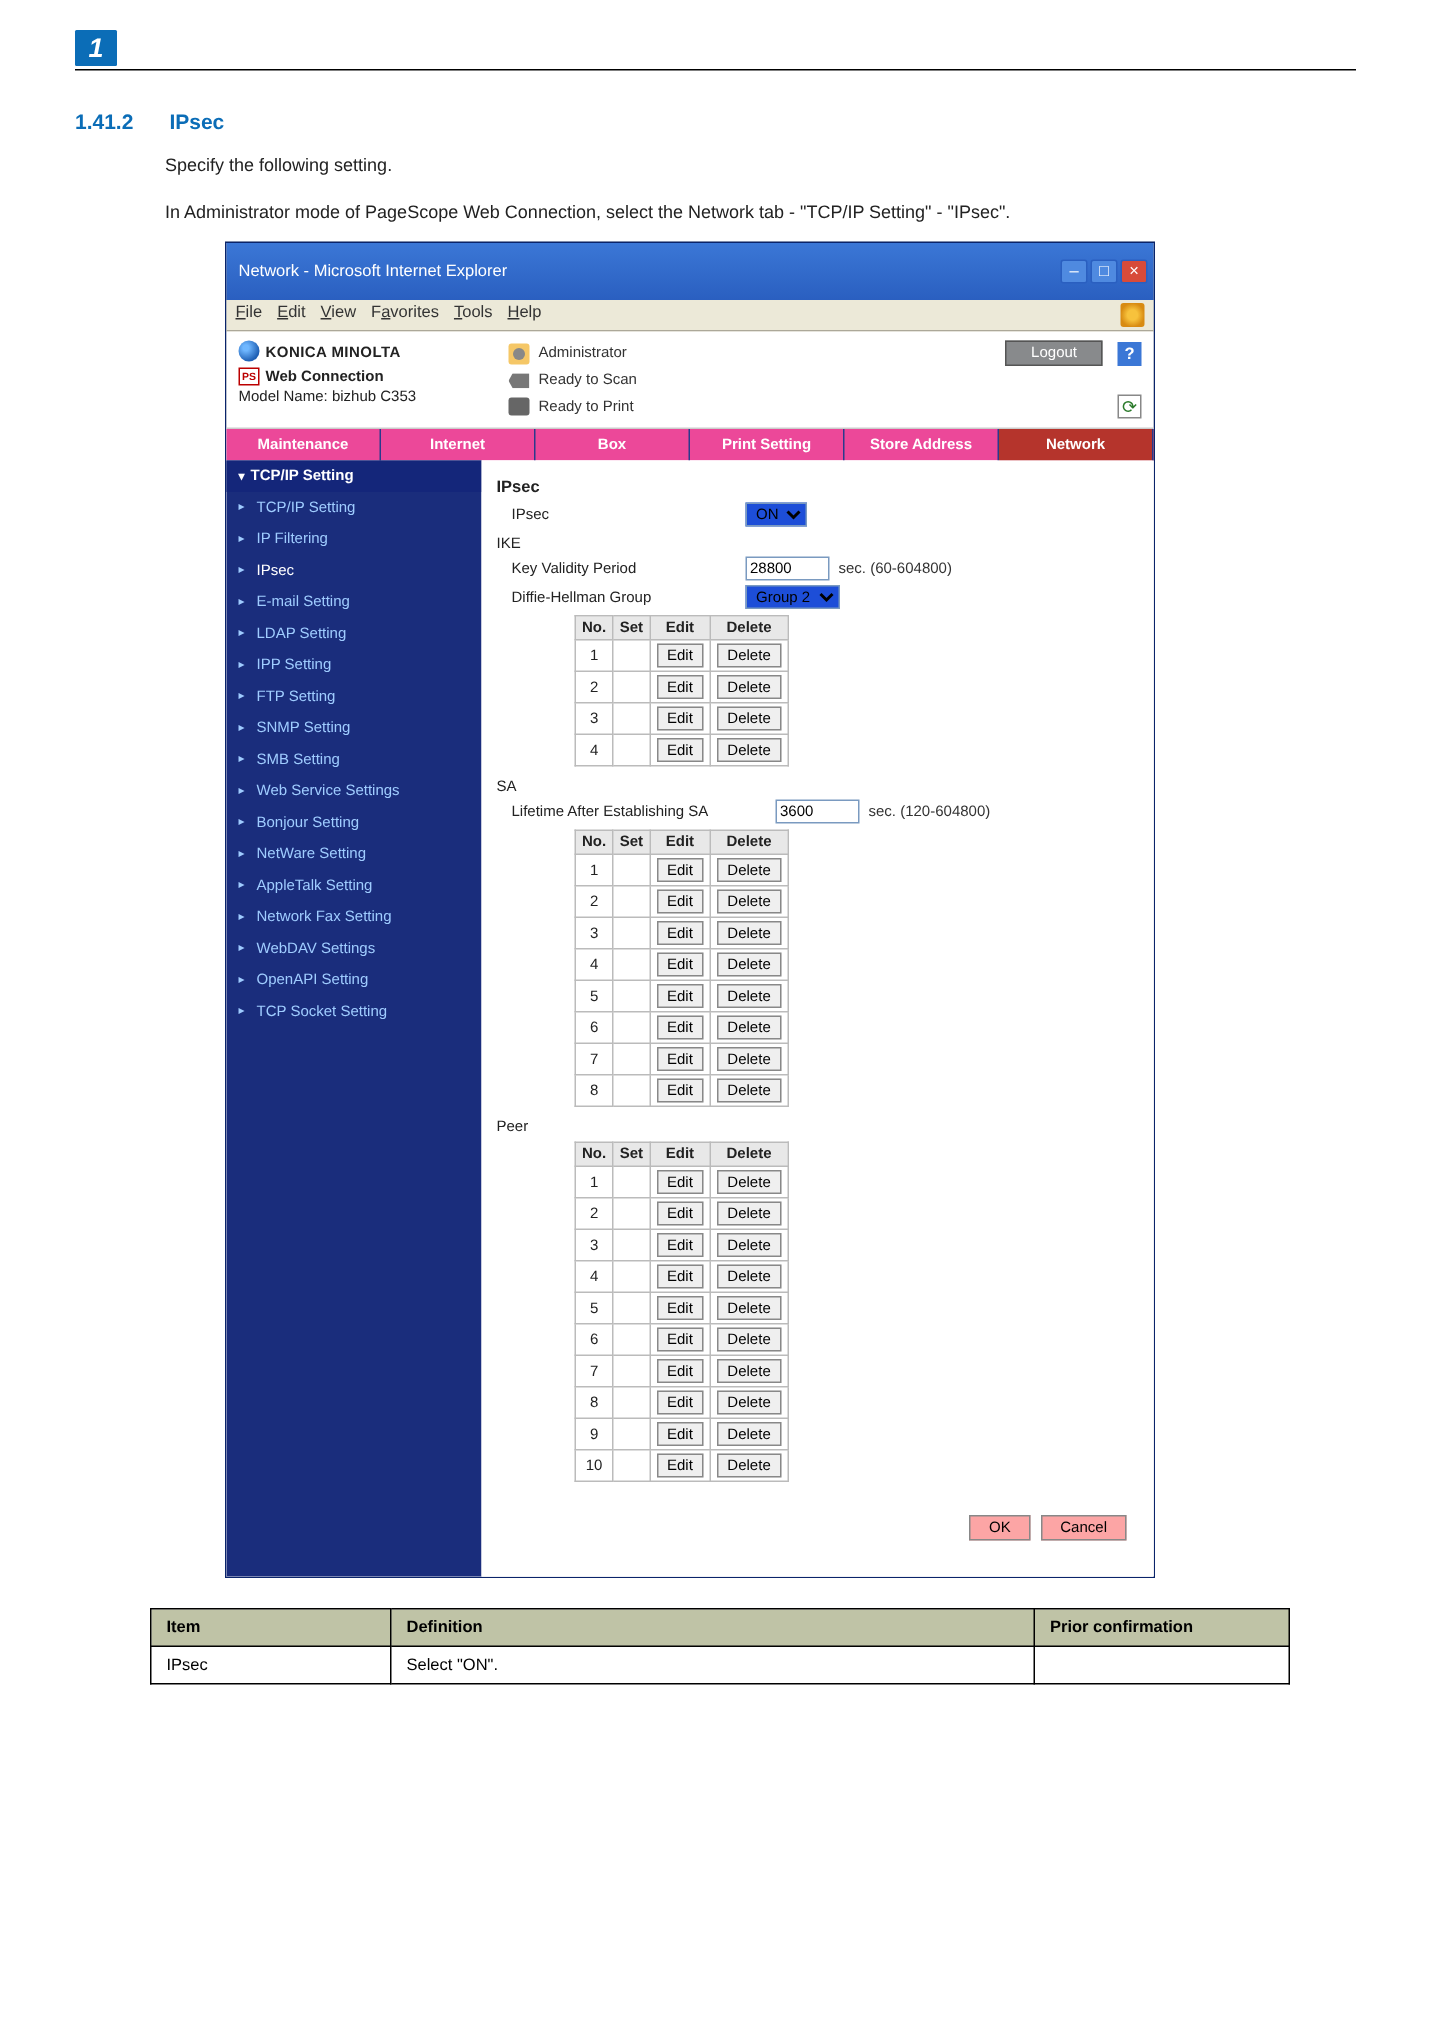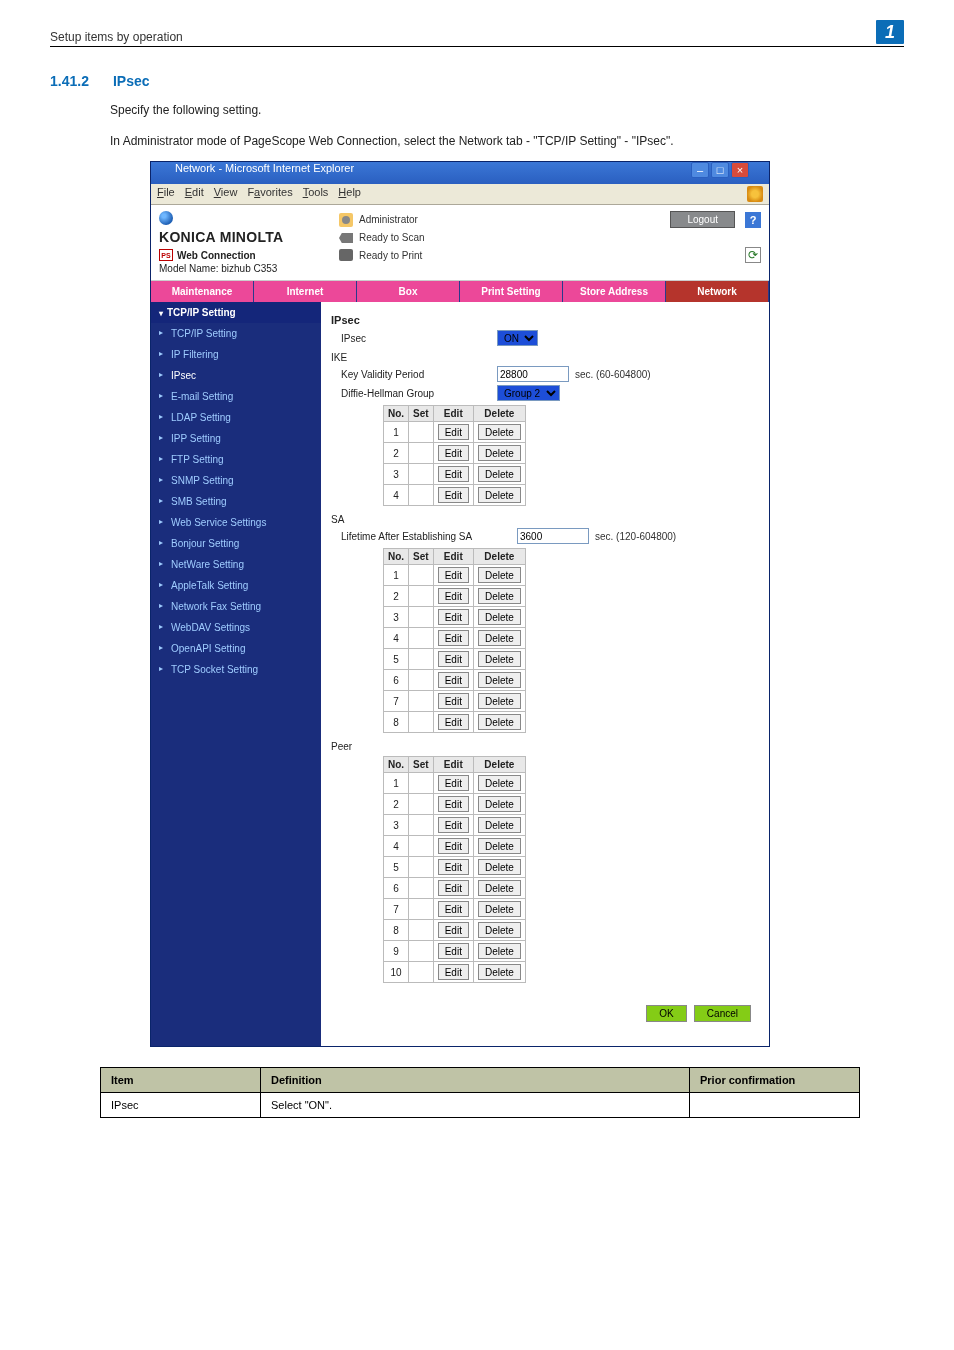--- a/index.html
+++ b/index.html
@@ -7,34 +7,34 @@
   .page { padding: 20px 50px 40px 50px; }
   .header-line { display: flex; align-items: flex-end; border-bottom: 1px solid #000; padding-bottom: 2px; }
   .header-text { font-size: 12px; color: #333; flex: 1; }
   .header-badge { width: 28px; height: 24px; background: #0b6db7; color: #fff; display: flex; align-items: center; justify-content: center; font-size: 18px; font-weight: bold; font-style: italic; border-radius: 1px; }
   .section-head { display: flex; gap: 24px; margin-top: 26px; color: #0b6db7; font-weight: bold; }
   .section-num { font-size: 14px; }
   .section-title { font-size: 14px; }
   .body-text { margin: 12px 0 6px 60px; font-size: 12px; line-height: 1.6; color: #222; }
   .screenshot-wrap { margin: 10px 0 20px 100px; }
   .ie-window { width: 620px; border: 1px solid #0a246a; background: #ece9d8; font-family: Tahoma, Arial, sans-serif; font-size: 11px; }
-  .ie-title { background: linear-gradient(#3b77d6,#2a5fc0); color:#fff; height:22px; display:flex; align-items:flex-start; padding:0 20px; font-size:11px; }
+  .ie-title { background: linear-gradient(#3b77d6,#2a5fc0); color:#fff; height:38px; display:flex; align-items:center; padding:0 4px; font-size:11px; }
   .ie-title .t-text { flex:1; padding-left:4px; }
   .ie-btns { display:flex; gap:2px; }
   .ie-btn { width:18px; height:16px; display:flex; align-items:center; justify-content:center; font-size:11px; color:#fff; border:1px solid #2a5fc0; border-radius:2px; }
   .ie-btn.min { background:#4f8ae0; }
   .ie-btn.max { background:#4f8ae0; }
   .ie-btn.close { background:#d84b3a; }
   .ie-menu { background:#ece9d8; padding:2px 6px; font-size:11px; color:#333; border-bottom:1px solid #aca899; display:flex; gap:10px; }
   .ie-menu span u { text-decoration: underline; }
   .ie-logo { width:16px; height:16px; margin-left:auto; background: radial-gradient(circle,#f7c23c 30%,#d88b12 70%); border-radius:2px; }
   .pwc { background:#fff; }
   .pwc-top { display:flex; border-bottom:1px solid #ccc; }
   .pwc-top-left { width:180px; padding:6px 8px; }
-  .km-logo { display:flex; align-items:flex-start; gap:4px; font-weight:bold; font-size:14px; color:#222; letter-spacing:0.3px;flex-direction:column; }
+  .km-logo { display:flex; align-items:flex-end; gap:4px; font-weight:bold; font-size:10px; color:#222; letter-spacing:0.3px; }
   .km-globe { width:14px; height:14px; border-radius:50%; background: radial-gradient(circle at 35% 35%, #6fb7ff 15%, #1e5fb4 70%); }
   .pwc-brand { margin-top:4px; font-size:10px; font-weight:bold; color:#222; display:flex; align-items:center; gap:4px;}
   .ps-icon { width:14px; height:12px; background:#fff; border:1px solid #b00; color:#b00; font-size:7px; display:flex; align-items:center; justify-content:center; font-weight:bold;}
   .pwc-model { font-size:10px; margin-top:2px; color:#222;}
   .pwc-top-right { flex:1; padding:6px 8px; font-size:10px; color:#333; }
   .admin-row { display:flex; align-items:center; gap:6px; }
   .admin-icon { width:14px; height:14px; background:#f5c767; border-radius:2px; position:relative;}
   .admin-icon::after{content:"";position:absolute;width:8px;height:8px;background:#888;border-radius:50%;left:3px;top:3px;}
   .logout-btn { margin-left:auto; background:#888a8c; color:#fff; border:1px solid #555; font-size:10px; padding:2px 16px; cursor:pointer;}
   .help-btn { width:16px; height:16px; background:#3b77d6; color:#fff; font-weight:bold; display:flex; align-items:center; justify-content:center; margin-left:4px; font-size:11px;}
@@ -50,39 +50,38 @@
   .side-group { background:#14267a; padding:5px 8px; font-weight:bold; color:#fff;}
   .side-item { padding:5px 8px 5px 20px; color:#9fccff; cursor:pointer; position:relative;}
   .side-item.on { color:#fff; }
   .side-item::before { content:"▸"; position:absolute; left:8px; color:#9fccff; font-size:8px;}
   .side-group::before { content:"▾"; margin-right:4px; font-size:8px;}
   .content { flex:1; background:#fff; padding:8px 10px 16px 10px; color:#222; font-size:11px;}
   .sec-label { font-weight:bold; font-size:11px; margin:4px 0 4px 0;}
   .sub-label { font-size:10px; margin:6px 0 2px 0;}
   .field-row { display:flex; align-items:center; gap:6px; margin:3px 0 3px 10px; font-size:10px;}
   .field-label { width:150px; }
-  .num-input { width:72px; border:1px solid #7a9ac0; height:16px; font-size:10px; padding:0 2px;}
+  .num-input { width:56px; border:1px solid #7a9ac0; height:16px; font-size:10px; padding:0 2px;}
   .sel { border:1px solid #7a9ac0; height:16px; font-size:10px; background:#1d4ed8; padding:0 2px;}
   .unit { font-size:10px; color:#333;}
   .mini-table { border:1px solid #999; border-collapse:collapse; margin:4px 0 8px 52px; font-size:10px;}
   .mini-table th, .mini-table td { border:1px solid #bbb; padding:2px 4px; text-align:center; background:#fff;}
   .mini-table th { background:#e8e8e8;}
   .tbl-btn { background:#efefef; border:1px solid #888; font-size:10px; padding:0 6px; cursor:pointer; height:16px;}
   .ok-row { text-align:right; margin:22px 8px 8px 0;}
-  .okc { background:#84cc16; border:1px solid #888; font-size:10px; padding:2px 12px; cursor:pointer; margin-left:4px;}
+  .okc { background:#fca5a5; border:1px solid #888; font-size:10px; padding:2px 12px; cursor:pointer; margin-left:4px;}
   .def-table { width: 760px; border-collapse: collapse; margin: 16px 0 0 50px; font-size:11px;}
   .def-table th { background:#bfc3a6; border:1px solid #000; padding:6px 10px; text-align:left; font-weight:bold;}
   .def-table td { border:1px solid #000; padding:6px 10px; background:#fff;}
 </style>
 </head>
 <body>
 
 <div class="page">
   <div class="header-line">
-    <div class="header-text">Setup items by operation</div>
     <div class="header-badge">1</div>
   </div>
 
   <div class="section-head">
     <div class="section-num">1.41.2</div>
     <div class="section-title">IPsec</div>
   </div>
 
   <p class="body-text">Specify the following setting.</p>
   <p class="body-text">In Administrator mode of PageScope Web Connection, select the Network tab - "TCP/IP Setting" - "IPsec".</p>

